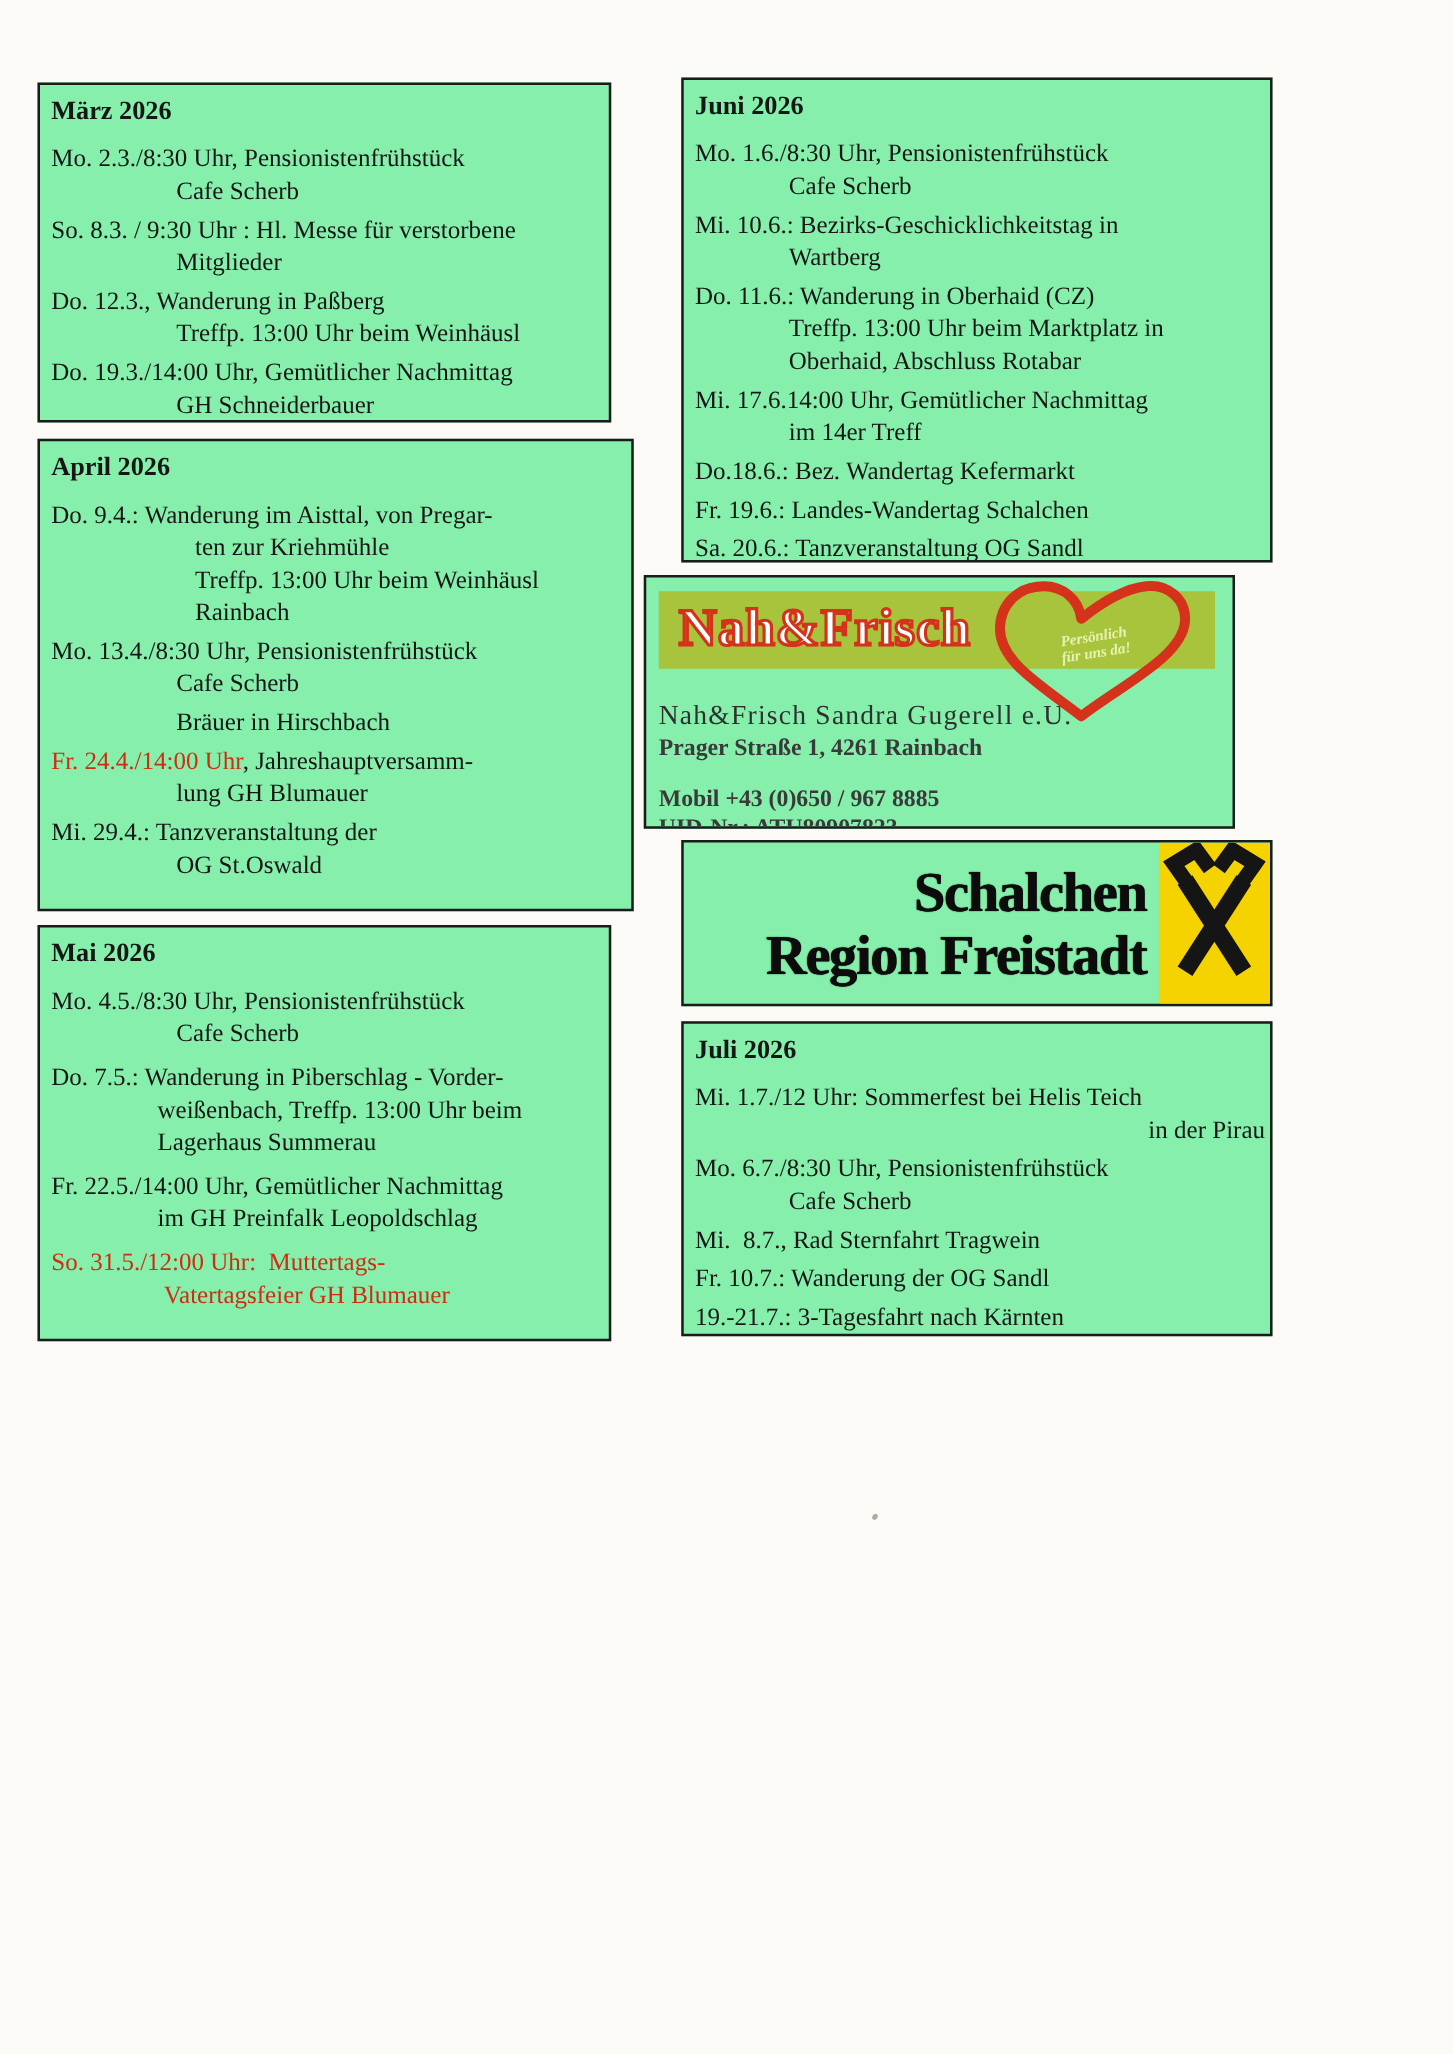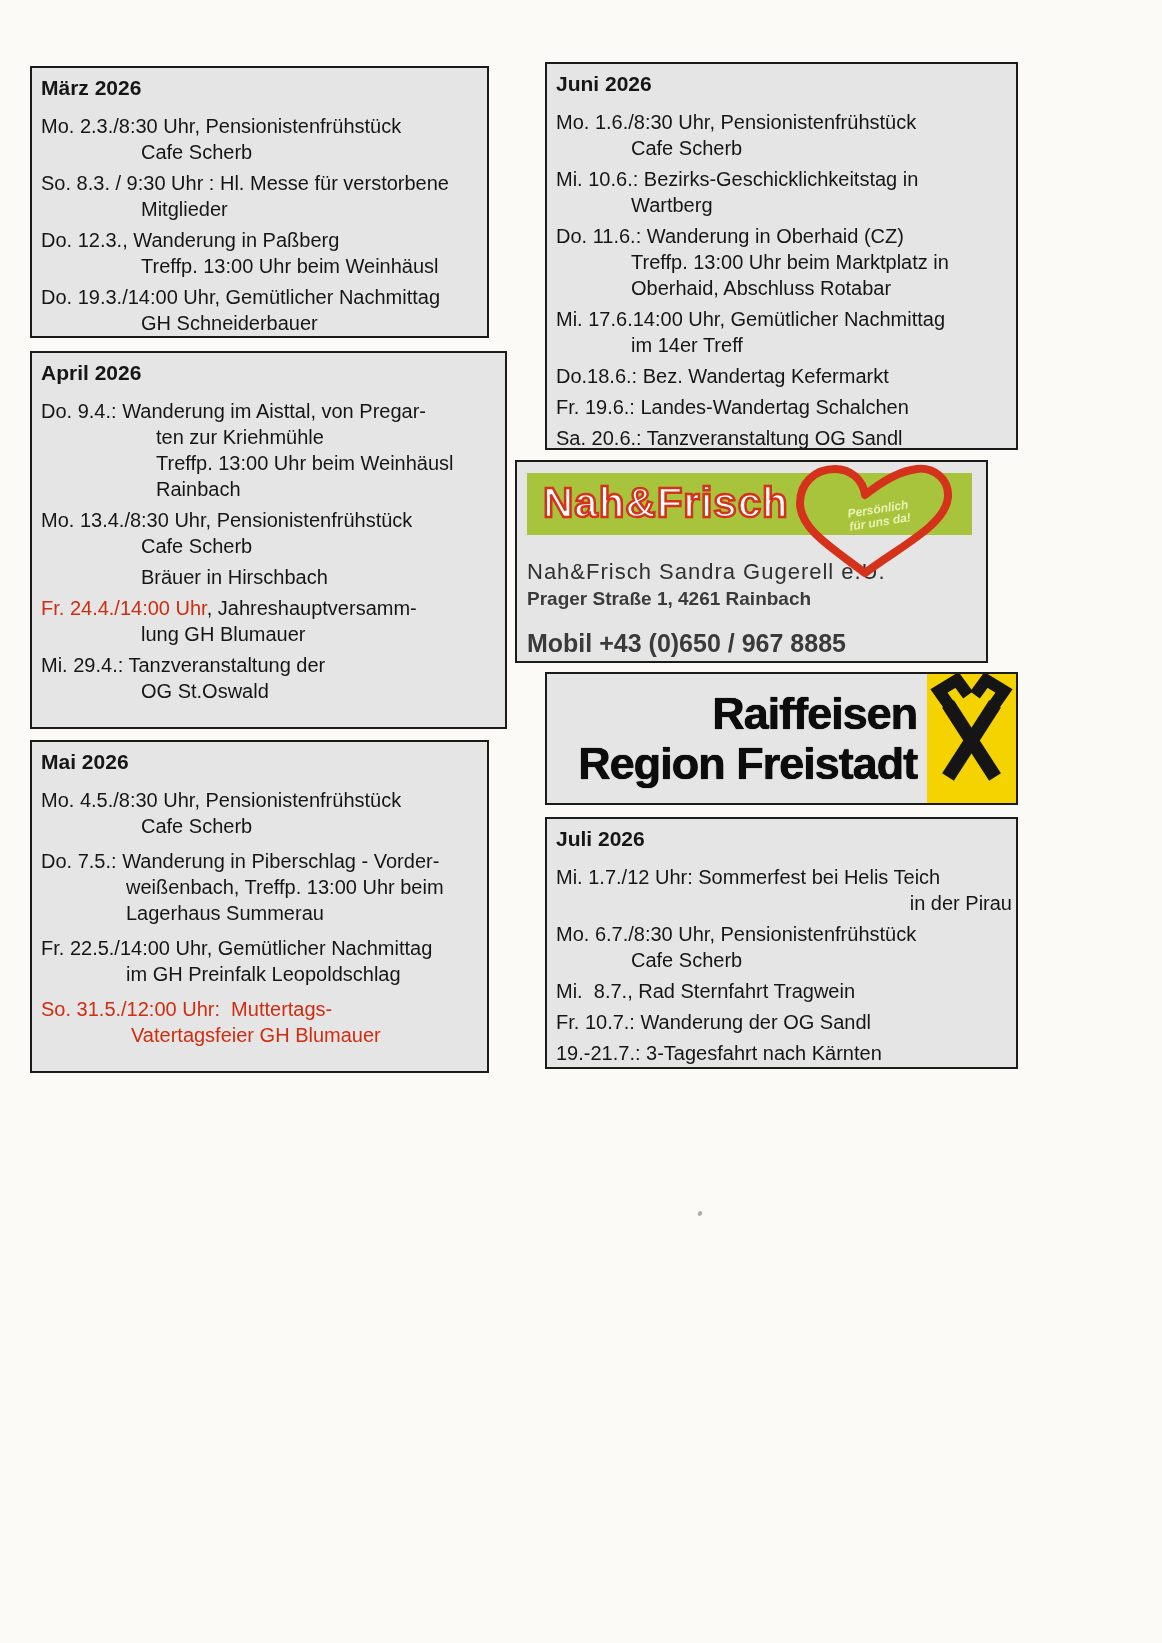--- a/index.html
+++ b/index.html
@@ -4,24 +4,25 @@
 <style>
   html,body{margin:0;padding:0;}
   body{
     width:1162px;height:1643px;position:relative;
     background:#fbfaf6;
     font-family:"Liberation Sans", sans-serif;
     color:var(--text,#161616);
   }
   .box{
     position:absolute;
-    background:#e5e5e5;
+    background:#86efac;
     border:2px solid #1b1b1b;
     box-sizing:border-box;
     overflow:hidden;
+    font-family:Liberation Serif, serif;
   }
   
   #box-maerz{left:30px;top:66px;width:459px;height:272px;}
   #box-april{left:30px;top:351px;width:477px;height:378px;}
   #box-mai  {left:30px;top:740px;width:459px;height:333px;}
   #box-juni {left:545px;top:62px;width:473px;height:388px;}
   #box-juli {left:545px;top:817px;width:473px;height:252px;}
 
   .month-title{
     font-size:21px;font-weight:bold;
@@ -54,21 +55,21 @@
   .nf-heart svg{display:block;width:100%;height:100%;}
   .nf-heart-text{
     position:absolute;left:72px;top:44px;
     font-size:12px;font-style:italic;font-weight:bold;
     color:#e9f2b4;line-height:13px;
     transform:rotate(-9deg);
     text-align:center;
   }
   .nf-company{margin:24px 0 0 10px;font-size:22px;color:#303030;letter-spacing:1px;}
   .nf-address{margin:3px 0 0 10px;font-size:19px;font-weight:bold;color:#3a3a3a;}
-  .nf-mobile {margin:19px 0 0 10px;font-size:25px;font-weight:bold;color:#3a3a3a;}
+  .nf-mobile {margin:19px 0 0 10px;font-size:19px;font-weight:bold;color:#3a3a3a;}
   .nf-uid    {margin:1px 0 0 10px;font-size:19px;font-weight:bold;color:#3a3a3a;}
 
   
   #ad-raiffeisen{left:545px;top:672px;width:473px;height:133px;display:flex;}
   .rf-text{
     flex:1;
     text-align:right;
     padding:15px 10px 0 0;
     font-size:45px;font-weight:bold;
     letter-spacing:-1px;
@@ -204,21 +205,21 @@
     </div>
   </div>
   <div class="nf-company">Nah&amp;Frisch Sandra Gugerell e.U.</div>
   <div class="nf-address">Prager Straße 1, 4261 Rainbach</div>
   <div class="nf-mobile">Mobil +43 (0)650 / 967 8885</div>
   <div class="nf-uid">UID-Nr.: ATU80907823</div>
 </section>
 
 <section class="box" id="ad-raiffeisen">
   <div class="rf-text">
-    <div>Raiffeisen</div>
+    <div>Schalchen</div>
     <div>Region Freistadt</div>
   </div>
   <div class="rf-logo">
     <svg viewBox="0 0 89 129" preserveAspectRatio="none" aria-hidden="true">
       <rect x="0" y="0" width="89" height="129" fill="#f4d300"></rect>
       <g stroke="#151515" fill="none">
         <path d="M21 30 L68 103" stroke-width="14"></path>
         <path d="M68 30 L21 103" stroke-width="14"></path>
         <path d="M24 34 L12 17 L30 6 L41 21" stroke-width="12"></path>
         <path d="M65 34 L77 17 L59 6 L48 21" stroke-width="12"></path>

